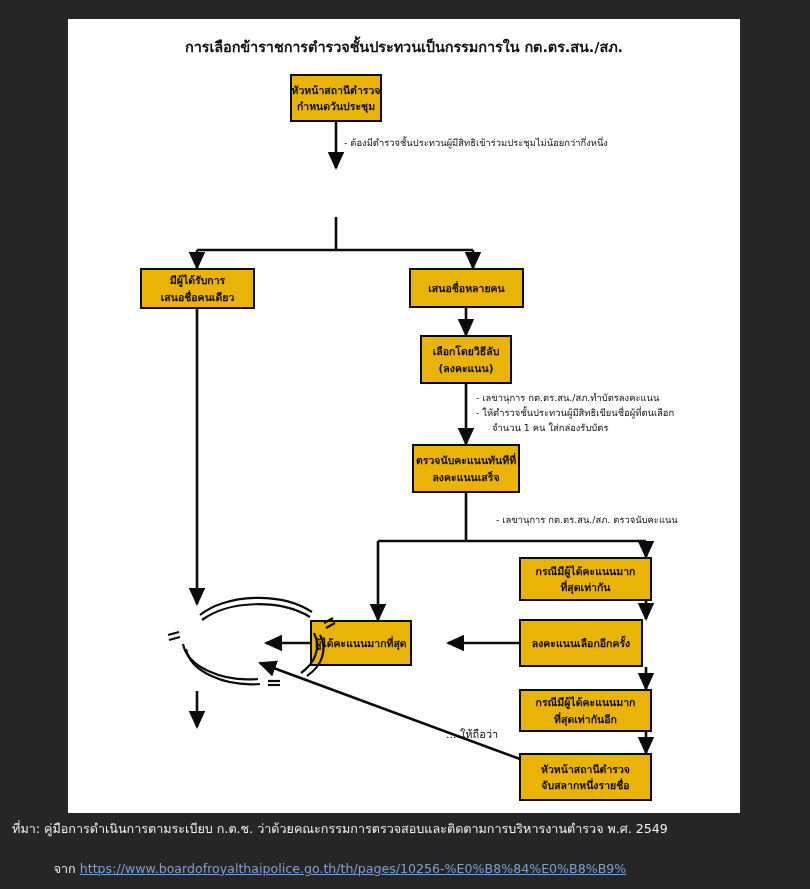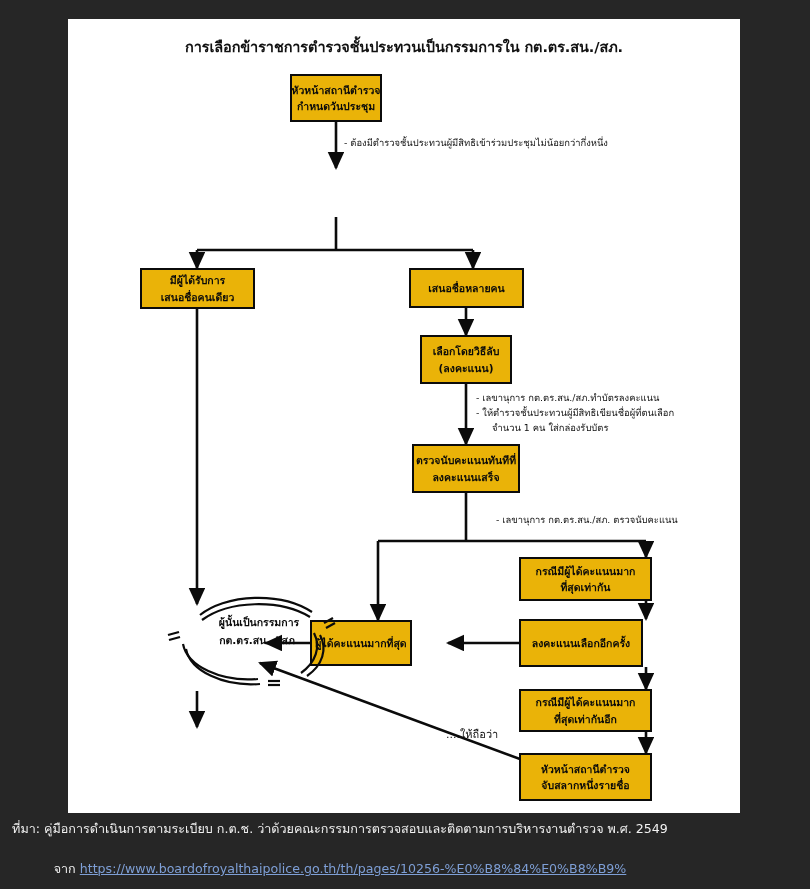--- a/index.html
+++ b/index.html
@@ -256,24 +256,20 @@
         <path d="M22,64 A66,40 0 0 0 96,99"></path>
         <path d="M19,59 A66,40 0 0 0 94,94"></path>
 
         <path d="M104,96 l12,0"></path>
         <path d="M104,100 l12,0"></path>
 
         <path d="M4,50 l11,-3"></path>
         <path d="M5,55 l11,-3"></path>
       </g>
     </svg>
-    <div class="burst-text">
-      <span class="ln">ผู้นั้นเป็นกรรมการ</span>
-      <span class="ln">กต.ตร.สน. / สภ.</span>
-    </div>
   </div>
 
 
 </div>
 
 <div id="caption">
   <div class="line1">
     <span>ที่มา:</span>
     <span>คู่มือการดำเนินการตามระเบียบ ก.ต.ช. ว่าด้วยคณะกรรมการตรวจสอบและติดตามการบริหารงานตำรวจ พ.ศ. 2549</span>
   </div>

